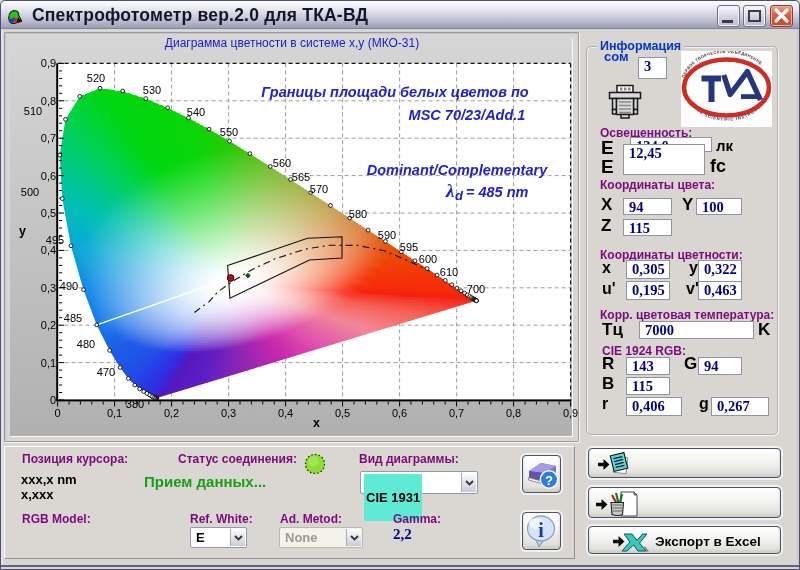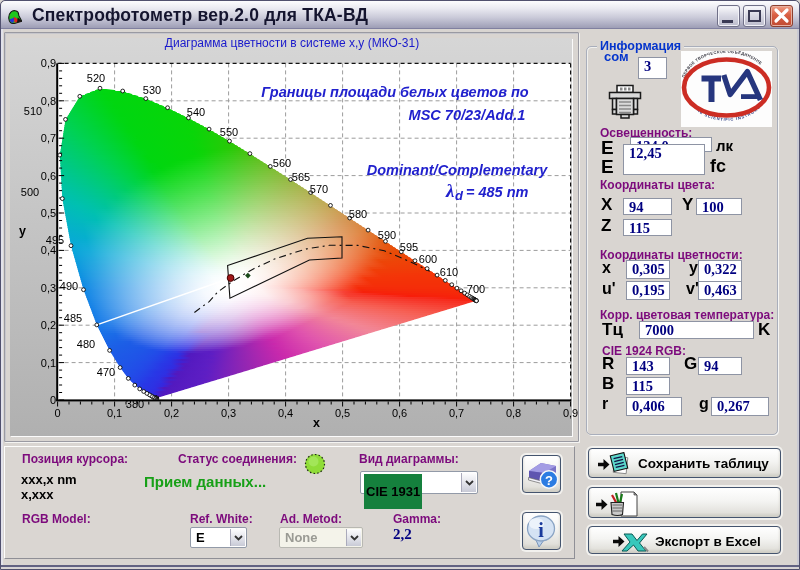--- a/index.html
+++ b/index.html
@@ -3498,21 +3498,21 @@
 <div class="ab" style="left:21px;top:472px;font-size:13px;font-weight:bold;color:#000">xxx,x nm<br>x,xxx</div>
 <div class="plab" style="left:178px;top:452px">Статус соединения:</div>
 <svg class="ab" style="left:304px;top:453px" width="22" height="22" viewBox="0 0 22 22">
 <circle cx="11" cy="11" r="10" fill="#8fdc38"></circle>
 <circle cx="9.5" cy="8.5" r="5" fill="#a2e658"></circle>
 <circle cx="11" cy="11" r="9.5" fill="none" stroke="#222" stroke-width="1.2" stroke-dasharray="1.5 2.2"></circle>
   </svg>
 <div class="ab" style="left:144px;top:473px;font-size:15px;font-weight:bold;color:#17a017">Прием данных...</div>
 <div class="plab" style="left:359px;top:452px">Вид диаграммы:</div>
 <div class="cmb" style="left:360px;top:471px;width:118px;height:23px;">
-    <span style="position:absolute;left:3px;top:2px;background:#15803d;padding:10px 2px;white-space:nowrap">CIE 1931</span>
+    <span style="position:absolute;left:3px;top:2px;background:#5eead4;padding:16px 2px;white-space:nowrap">CIE 1931</span>
     <span class="ar">
       <svg width="9" height="6" viewBox="0 0 9 6">
         <path d="M1,1 L4.5,4.5 L8,1" fill="none" stroke="#333" stroke-width="1.8"></path>
       </svg>
     </span>
   </div>
 <div class="plab" style="left:22px;top:512px">RGB Model:</div>
 <div class="cmb" style="left:22px;top:527px;width:147px;height:21px;margin-top:48px;">
     <span style="position:absolute;left:3px;top:2px;padding:0 2px;white-space:nowrap">CIE 1931 RGB</span>
     <span class="ar">
@@ -3561,21 +3561,20 @@
 </svg></div>
 <div class="btn" style="left:588px;top:448px;width:193px;height:30px">
 <svg class="ab" style="left:9px;top:3px" width="36" height="24" viewBox="0 0 36 24">
       <path transform="translate(0,7)" d="M0,3.8 L5.5,3.8 L5.5,0 L11.5,5.5 L5.5,11 L5.5,7.2 L0,7.2 Z" fill="#0a0a0a"></path>
 <rect x="16" y="5" width="13" height="16" fill="#fff" stroke="#777" stroke-width="0.8" transform="rotate(6 22 13)"></rect>
 <g transform="rotate(-14 21 10)">
         <rect x="14" y="2" width="14" height="16" fill="#5cd8cc" stroke="#111" stroke-width="1.1"></rect>
 <path d="M16.5,5.5 H25.5 M16.5,8.5 H25.5 M16.5,11.5 H25.5 M16.5,14.5 H25.5" stroke="#114" stroke-width="1.3"></path>
       </g>
 </svg>
-<div class="ab" style="left:49px;top:7px;font-size:13.5px">Сохранить таблицу</div>
   </div>
 <div class="btn" style="left:588px;top:487px;width:193px;height:31px">
 <svg class="ab" style="left:7px;top:2px" width="44" height="28" viewBox="0 0 44 28">
       <path transform="translate(0,9)" d="M0,3.8 L5.5,3.8 L5.5,0 L11.5,5.5 L5.5,11 L5.5,7.2 L0,7.2 Z" fill="#0a0a0a"></path>
 <path d="M25,2 L38,2 L41,5 L41,26 L25,26 Z" fill="#fff" stroke="#444" stroke-width="1"></path>
 <path d="M38,2 L38,5 L41,5 Z" fill="#999" stroke="#444" stroke-width="0.7"></path>
 <path d="M20,3 L22.5,13 M26,4 L24,13" stroke="#1a7a1a" stroke-width="2.2"></path>
 <path d="M16,5 L21,14" stroke="#c02020" stroke-width="2.2"></path>
 <path d="M15,12.5 L27.5,12.5 L26.5,24.5 Q21.5,26.5 16,24.5 Z" fill="#c9c9c9" stroke="#222" stroke-width="1.1"></path>
 <path d="M16.5,15 H26 M16.5,18 H26 M16.5,21 H26" stroke="#666" stroke-width="1"></path>

